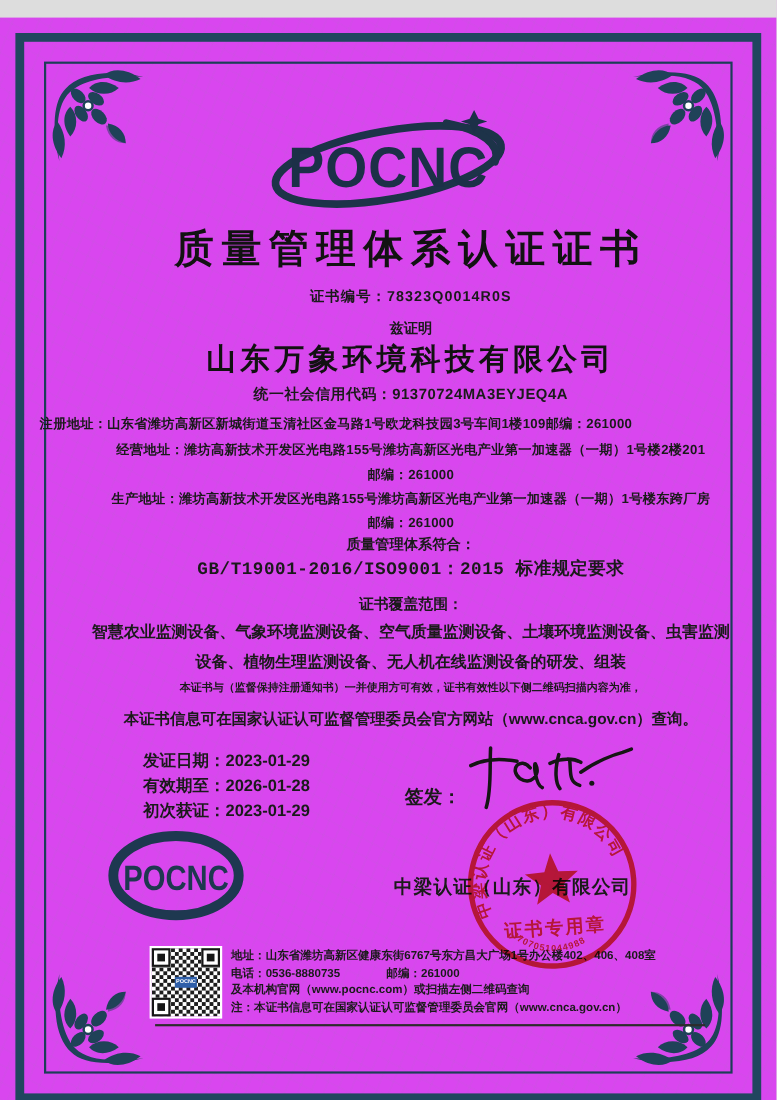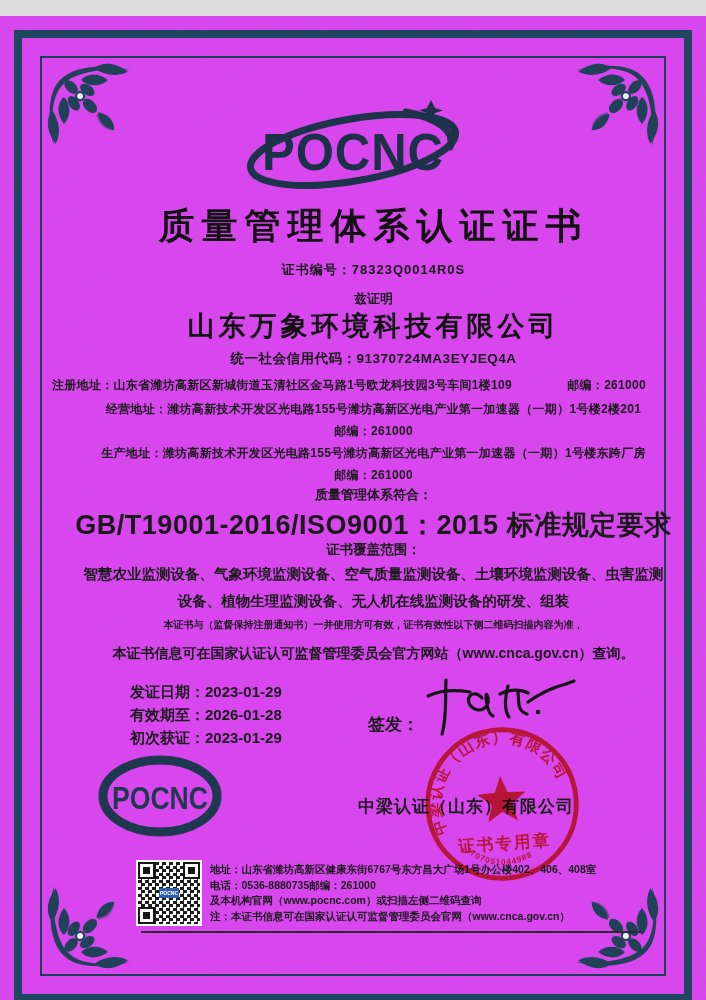--- a/index.html
+++ b/index.html
@@ -25,28 +25,28 @@
   .ctr{text-align:center;padding-left:41px;}
 
   .logo-wrap{top:84px;display:flex;justify-content:center;}
   .title{top:186px;font-size:36px;font-weight:900;letter-spacing:7px;color:#121212;}
   .certline{top:245px;font-size:13px;font-weight:bold;letter-spacing:1px;}
   .certify{top:274px;font-size:13px;font-weight:bold;}
   .company{top:292px;font-size:27px;font-weight:900;letter-spacing:4px;color:#111;}
   .credit{top:334px;font-size:13.5px;font-weight:bold;letter-spacing:.5px;text-align:center;}
 
   .addr{font-size:12px;font-weight:bold;letter-spacing:.3px;}
-  .addr1{top:361px;display:flex;justify-content:space-between;padding:0 60px 0 52px;}
+  .addr1{top:361px;display:flex;padding:0 60px 0 36px;}
   .addr2{top:385px;}
   .addr2z{top:407px;}
   .addr3{top:429px;}
   .addr3z{top:451px;}
 
   .syslabel{top:470px;font-size:13px;font-weight:bold;}
-  .standard{top:491px;font-size:27px;font-weight:bold;font-family:Liberation Sans, sans-serif;letter-spacing:.5px;}
+  .standard{top:491px;font-size:16px;font-weight:bold;font-family:Liberation Mono, monospace;letter-spacing:.5px;}
   .scopelabel{top:525px;font-size:13.5px;font-weight:bold;}
   .scope1{top:549px;font-size:14.5px;font-weight:bold;}
   .scope2{top:576px;font-size:14.5px;font-weight:bold;}
   .note1{top:602px;font-size:10px;font-weight:bold;}
   .note2{top:629px;font-size:14px;font-weight:bold;}
 
   .dates{position:absolute;left:130px;top:664px;font-size:15px;font-weight:bold;line-height:23px;}
   .signlabel{position:absolute;left:368px;top:697px;font-size:17px;font-weight:bold;}
   .signature{position:absolute;left:416px;top:652px;}
 
@@ -57,21 +57,21 @@
 
   .qr{position:absolute;left:138px;top:846px;width:62px;height:62px;
       background:repeating-conic-gradient(#1d1d1d 0% 25%,#fff 0% 50%) 0 0/7px 7px;
       outline:2px solid #fff;z-index:1;}
   .finder{position:absolute;width:13px;height:13px;border:2.5px solid #161616;background:#fff;}
   .finder::after{content:"";position:absolute;left:3px;top:3px;width:7px;height:7px;background:#161616;}
   .f-tl{left:0;top:0;} .f-tr{right:0;top:0;} .f-bl{left:0;bottom:0;}
   .qrchip{position:absolute;left:21px;top:26px;width:20px;height:10px;background:#2e5ea8;
           color:#fff;font-size:5px;font-weight:bold;text-align:center;line-height:10px;letter-spacing:0;}
   .footer{position:absolute;left:210px;top:846px;width:450px;font-size:10.5px;font-weight:bold;line-height:15.5px;}
-  .footer .row2{display:flex;}
+  .footer .row2{display:flex;gap:42px;}
   .rule{position:absolute;left:141px;top:915px;width:500px;height:2px;background:#2c2c2c;}
 </style>
 </head>
 <body>
 
 <div class="page">
 
   <div class="band"></div>
   <div class="thin"></div>
 

